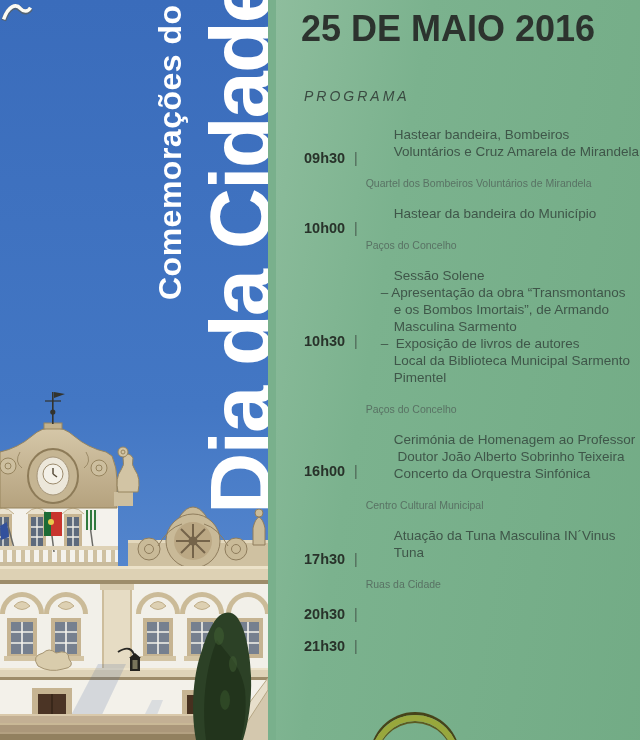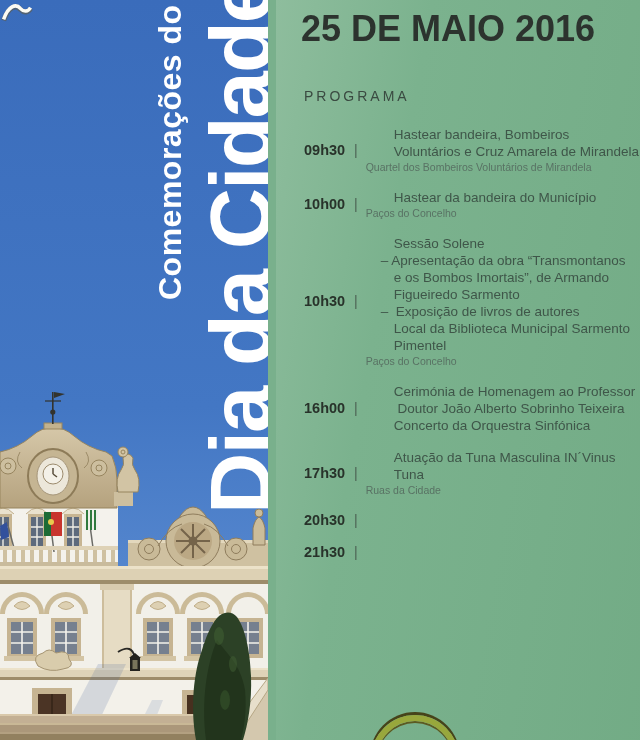--- a/index.html
+++ b/index.html
@@ -22,29 +22,30 @@
     position:absolute;left:276px;top:0;width:390px;height:740px;
     background:linear-gradient(100deg,#8ebd9d 0%,#7bb28e 30%,#72ab85 100%);
   }
   #date-title{
     position:absolute;left:25px;top:8px;font-size:36px;font-weight:bold;
     color:#2c332e;letter-spacing:0px;
   }
   #program-label{
     position:absolute;left:28px;top:88px;font-size:14px;color:#3a4a41;
     letter-spacing:3px;
+    font-style:italic;
   }
   #program-list{position:absolute;left:28px;top:126px;width:336px;}
   .entry{display:flex;align-items:center;margin-bottom:15px;}
   .entry .time{flex:0 0 46px;font-size:14.5px;font-weight:bold;color:#28322a;line-height:17px;}
   .entry .sep{flex:0 0 auto;margin:0 8px 0 4px;color:#4c6354;font-size:14px;line-height:17px;}
   .entry .content{flex:1;}
   .event-line{font-size:13.5px;line-height:17px;color:#3f5649;white-space:pre-wrap;padding-left:28px;}
   .event-line.bullet{margin-left:-13px;}
-  .location{font-size:10.5px;line-height:13px;color:#597264;margin-top:1px;white-space:pre-wrap;}
+  .location{font-size:10.5px;line-height:13px;color:#597264;margin-top:17px;white-space:pre-wrap;}
   
   #logo-arc{
     position:absolute;left:95px;top:715px;width:88px;height:88px;border-radius:50%;
     border:6px solid #98a73c;box-sizing:border-box;
     box-shadow:0 -2px 0 1px #46431a, inset 0 2px 0 0 #5c5a22;
   }
 </style>
 </head>
 <body>
 
@@ -320,38 +321,39 @@
   </div>
 
   <div class="entry">
     <div class="time">10h30</div>
     <div class="sep">|</div>
     <div class="content">
       <div>
               <div class="event-line">Sessão Solene</div>
               <div class="event-line bullet">– Apresentação da obra “Transmontanos</div>
               <div class="event-line">e os Bombos Imortais”, de Armando</div>
-              <div class="event-line">Figueiredo Sarmento</div>
+              <div class="event-line">Masculina Sarmento</div>
               <div class="event-line bullet">–  Exposição de livros de autores</div>
               <div class="event-line">Local da Biblioteca Municipal Sarmento</div>
               <div class="event-line">Pimentel</div>
             </div>
       <div class="location">Paços do Concelho</div>
     </div>
   </div>
 
   <div class="entry">
     <div class="time">16h00</div>
     <div class="sep">|</div>
     <div class="content">
       <div>
               <div class="event-line">Cerimónia de Homenagem ao Professor</div>
               <div class="event-line"> Doutor João Alberto Sobrinho Teixeira</div>
               <div class="event-line">Concerto da Orquestra Sinfónica</div>
             </div>
+      <div class="location">Centro Cultural Municipal</div>
     </div>
   </div>
 
   <div class="entry">
     <div class="time">17h30</div>
     <div class="sep">|</div>
     <div class="content">
       <div>
               <div class="event-line">Atuação da Tuna Masculina IN´Vinus Tuna</div>
             </div>

